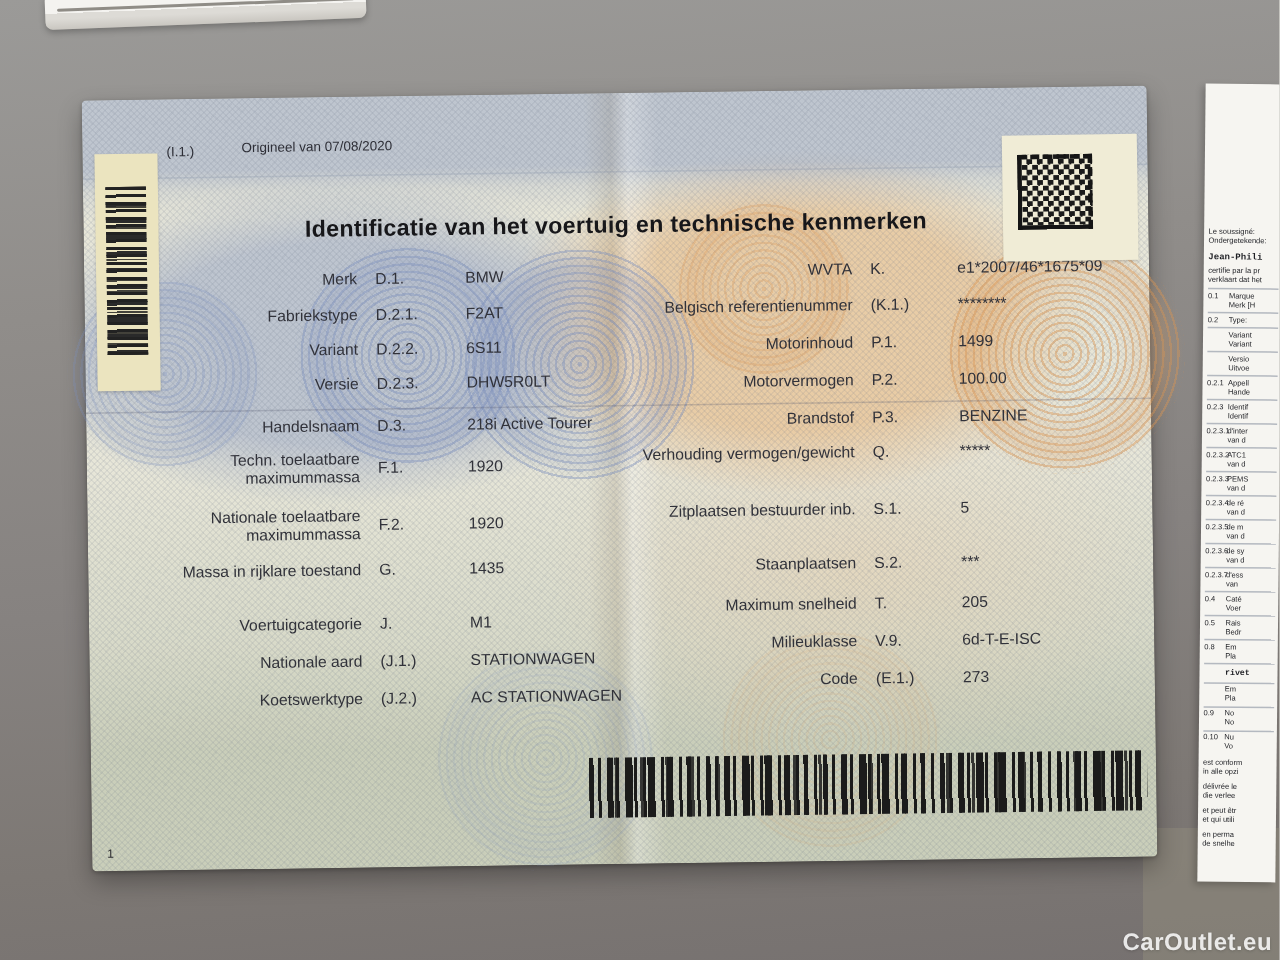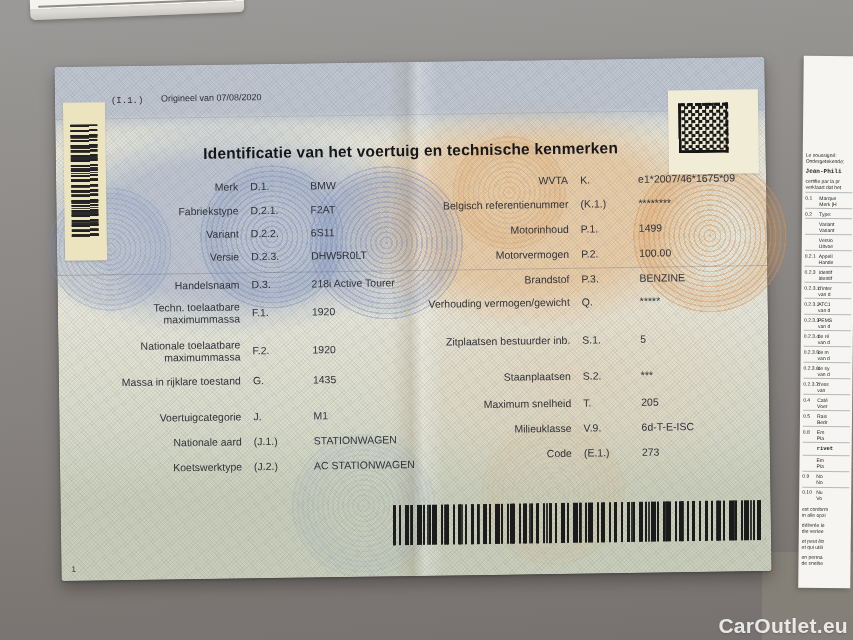--- a/index.html
+++ b/index.html
@@ -40,21 +40,21 @@
   }
   .crease-h{position:absolute;left:0;width:100%;height:1px;background:rgba(90,95,115,.28);}
   .ros{position:absolute;border-radius:50%;pointer-events:none;}
   .ros.blue{background:
       radial-gradient(circle,rgba(150,165,200,0) 0 30%,rgba(128,146,190,.28) 58%,transparent 70%),
       repeating-radial-gradient(circle,rgba(122,142,188,.5) 0 1.5px,transparent 1.5px 5px);}
   .ros.orange{background:
       radial-gradient(circle,rgba(225,170,110,0) 0 30%,rgba(218,152,88,.3) 58%,transparent 70%),
       repeating-radial-gradient(circle,rgba(214,148,84,.5) 0 1.5px,transparent 1.5px 5px);}
   .doc-header{position:absolute;top:30px;left:0;width:100%;font-size:9px;color:#2e2f37;}
-  .doc-header .code{position:absolute;left:56px;top:0;font-family:Liberation Mono, monospace;}
+  .doc-header .code{position:absolute;left:56px;top:0;}
   .doc-header .origin{position:absolute;left:106px;top:-2px;}
   .doc-title{
     position:absolute;top:80px;left:0;width:100%;text-align:center;
     font-size:15.5px;font-weight:bold;color:#17171a;letter-spacing:.2px;
   }
   .frow{position:absolute;display:flex;align-items:center;font-size:10.5px;color:#31323a;z-index:3;}
   .frow.left{left:22px;width:352px;}
   .frow.right{left:360px;width:348px;}
   .flabel{width:160px;text-align:right;line-height:1.18;}
   .frow.right .flabel{width:152px;}
@@ -103,21 +103,21 @@
   .ssigner{font-family:"Liberation Mono",monospace;font-size:6px;font-weight:bold;padding:2px 0;}
   .scert{padding:1px 0 2px 0;}
   .srow{display:flex;border-top:1px solid rgba(125,135,152,.55);padding:1.5px 0;}
   .srow .scode{width:14px;flex:none;padding-left:0;}
   .srow .stext{flex:1;}
   .srow.mono .stext{font-family:"Liberation Mono",monospace;font-size:5.5px;font-weight:bold;padding:1px 0;}
   .spara{padding:3px 0 1px 0;}
   
   .watermark{
     position:absolute;right:5px;bottom:2px;z-index:9;
-    font-size:21px;font-weight:bold;color:rgba(255,255,255,.85);
+    font-size:16px;font-weight:bold;color:rgba(255,255,255,.85);
     letter-spacing:.3px;text-shadow:0 1px 2px rgba(0,0,0,.18);
   }
 </style>
 </head>
 <body>
 
 <div class="desk-object-topleft"></div>
 <div class="desk-light-patch"></div>
 
 <div class="doc">

